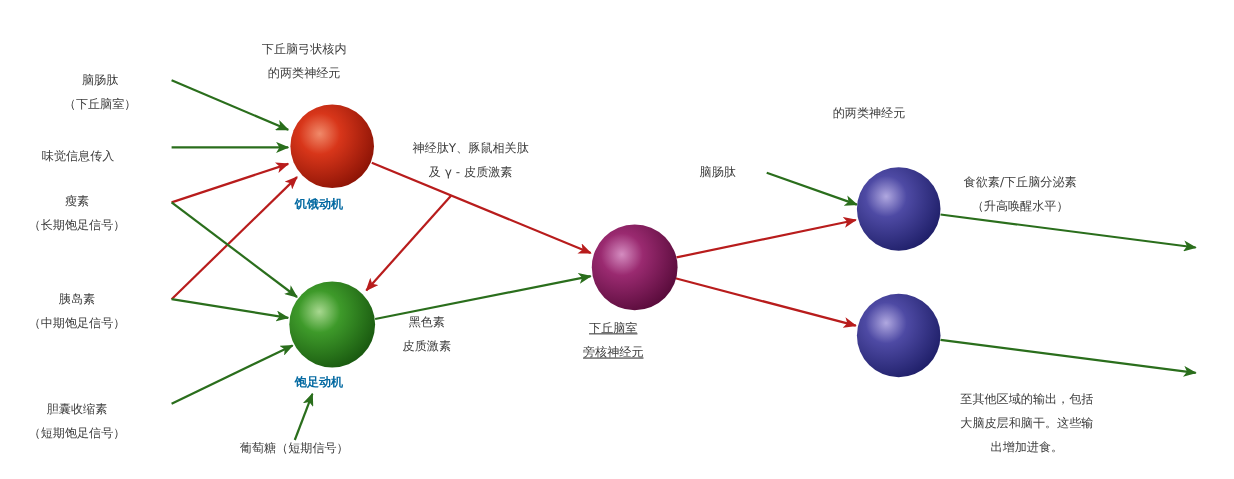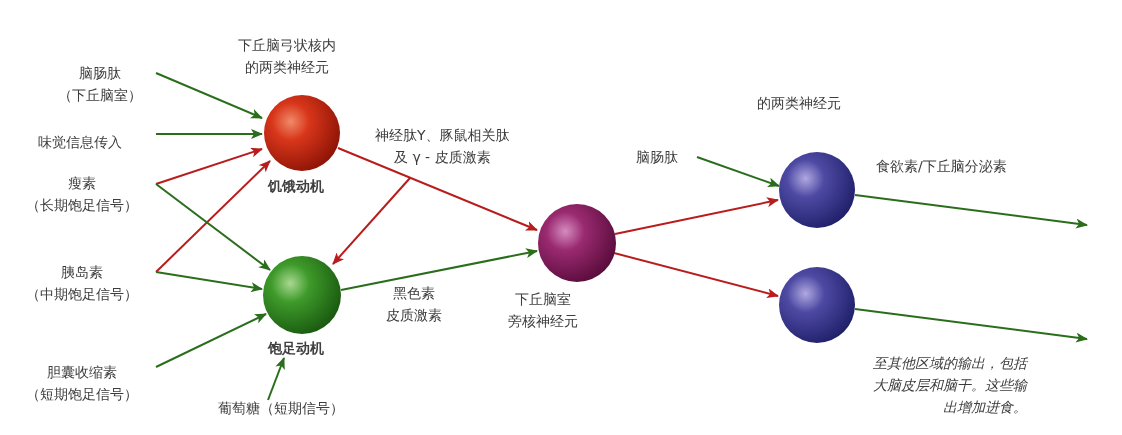--- a/index.html
+++ b/index.html
@@ -17,30 +17,30 @@
     }
     #diagram {
       position: absolute;
       left: 0;
       top: 0;
       width: 1122px;
       height: 435px;
     }
     .label {
       position: absolute;
-      font-size: 14px;
+      font-size: 11px;
       line-height: 22px;
       color: #3c3c3c;
       white-space: nowrap;
       text-align: center;
     }
-    .label.left { text-align: right; font-style: italic; }
+    .label.left { text-align: center; }
     .label.bold {
       font-weight: bold;
-      color: #404040;
+      color: #0369a1;
     }
     .label .line { display: block; }
   </style>
 </head>
 <body>
 
 <svg id="diagram" width="1122" height="435" viewBox="0 0 1122 435">
   <defs>
     <marker id="arrow-red" markerWidth="12" markerHeight="10" refX="11" refY="5" orient="auto" markerUnits="userSpaceOnUse">
       <path d="M0,0 L12,5 L0,10 L3,5 Z" fill="#b81c1c"></path>
@@ -129,33 +129,34 @@
 </div>
 <div class="label" style="left:218px; top:397px;">
   <span class="line">葡萄糖（短期信号）</span>
 </div>
 <div class="label" style="left:636px; top:146px;">
   <span class="line">脑肠肽</span>
 </div>
 
 <div class="label bold" style="left:268px; top:175px;">饥饿动机</div>
 <div class="label bold" style="left:268px; top:337px;">饱足动机</div>
-<div class="label" style="left:508px; top:288px;">
+<div class="label" style="left:530px; top:288px;text-decoration:underline;">
   <span class="line">下丘脑室</span>
   <span class="line">旁核神经元</span>
 </div>
 
 <div class="label" style="left:375px; top:124px;">
   <span class="line">神经肽Y、豚鼠相关肽</span>
   <span class="line">及 γ - 皮质激素</span>
 </div>
-<div class="label" style="left:386px; top:282px;">
+<div class="label" style="left:366px; top:282px;">
   <span class="line">黑色素</span>
   <span class="line">皮质激素</span>
 </div>
 <div class="label" style="left:876px; top:155px;">
   <span class="line">食欲素/下丘脑分泌素</span>
+  <span class="line">（升高唤醒水平）</span>
 </div>
 <div class="label left" style="left:873px; top:352px;">
   <span class="line">至其他区域的输出，包括</span>
   <span class="line">大脑皮层和脑干。这些输</span>
   <span class="line">出增加进食。</span>
 </div>
 
 </body></html>

